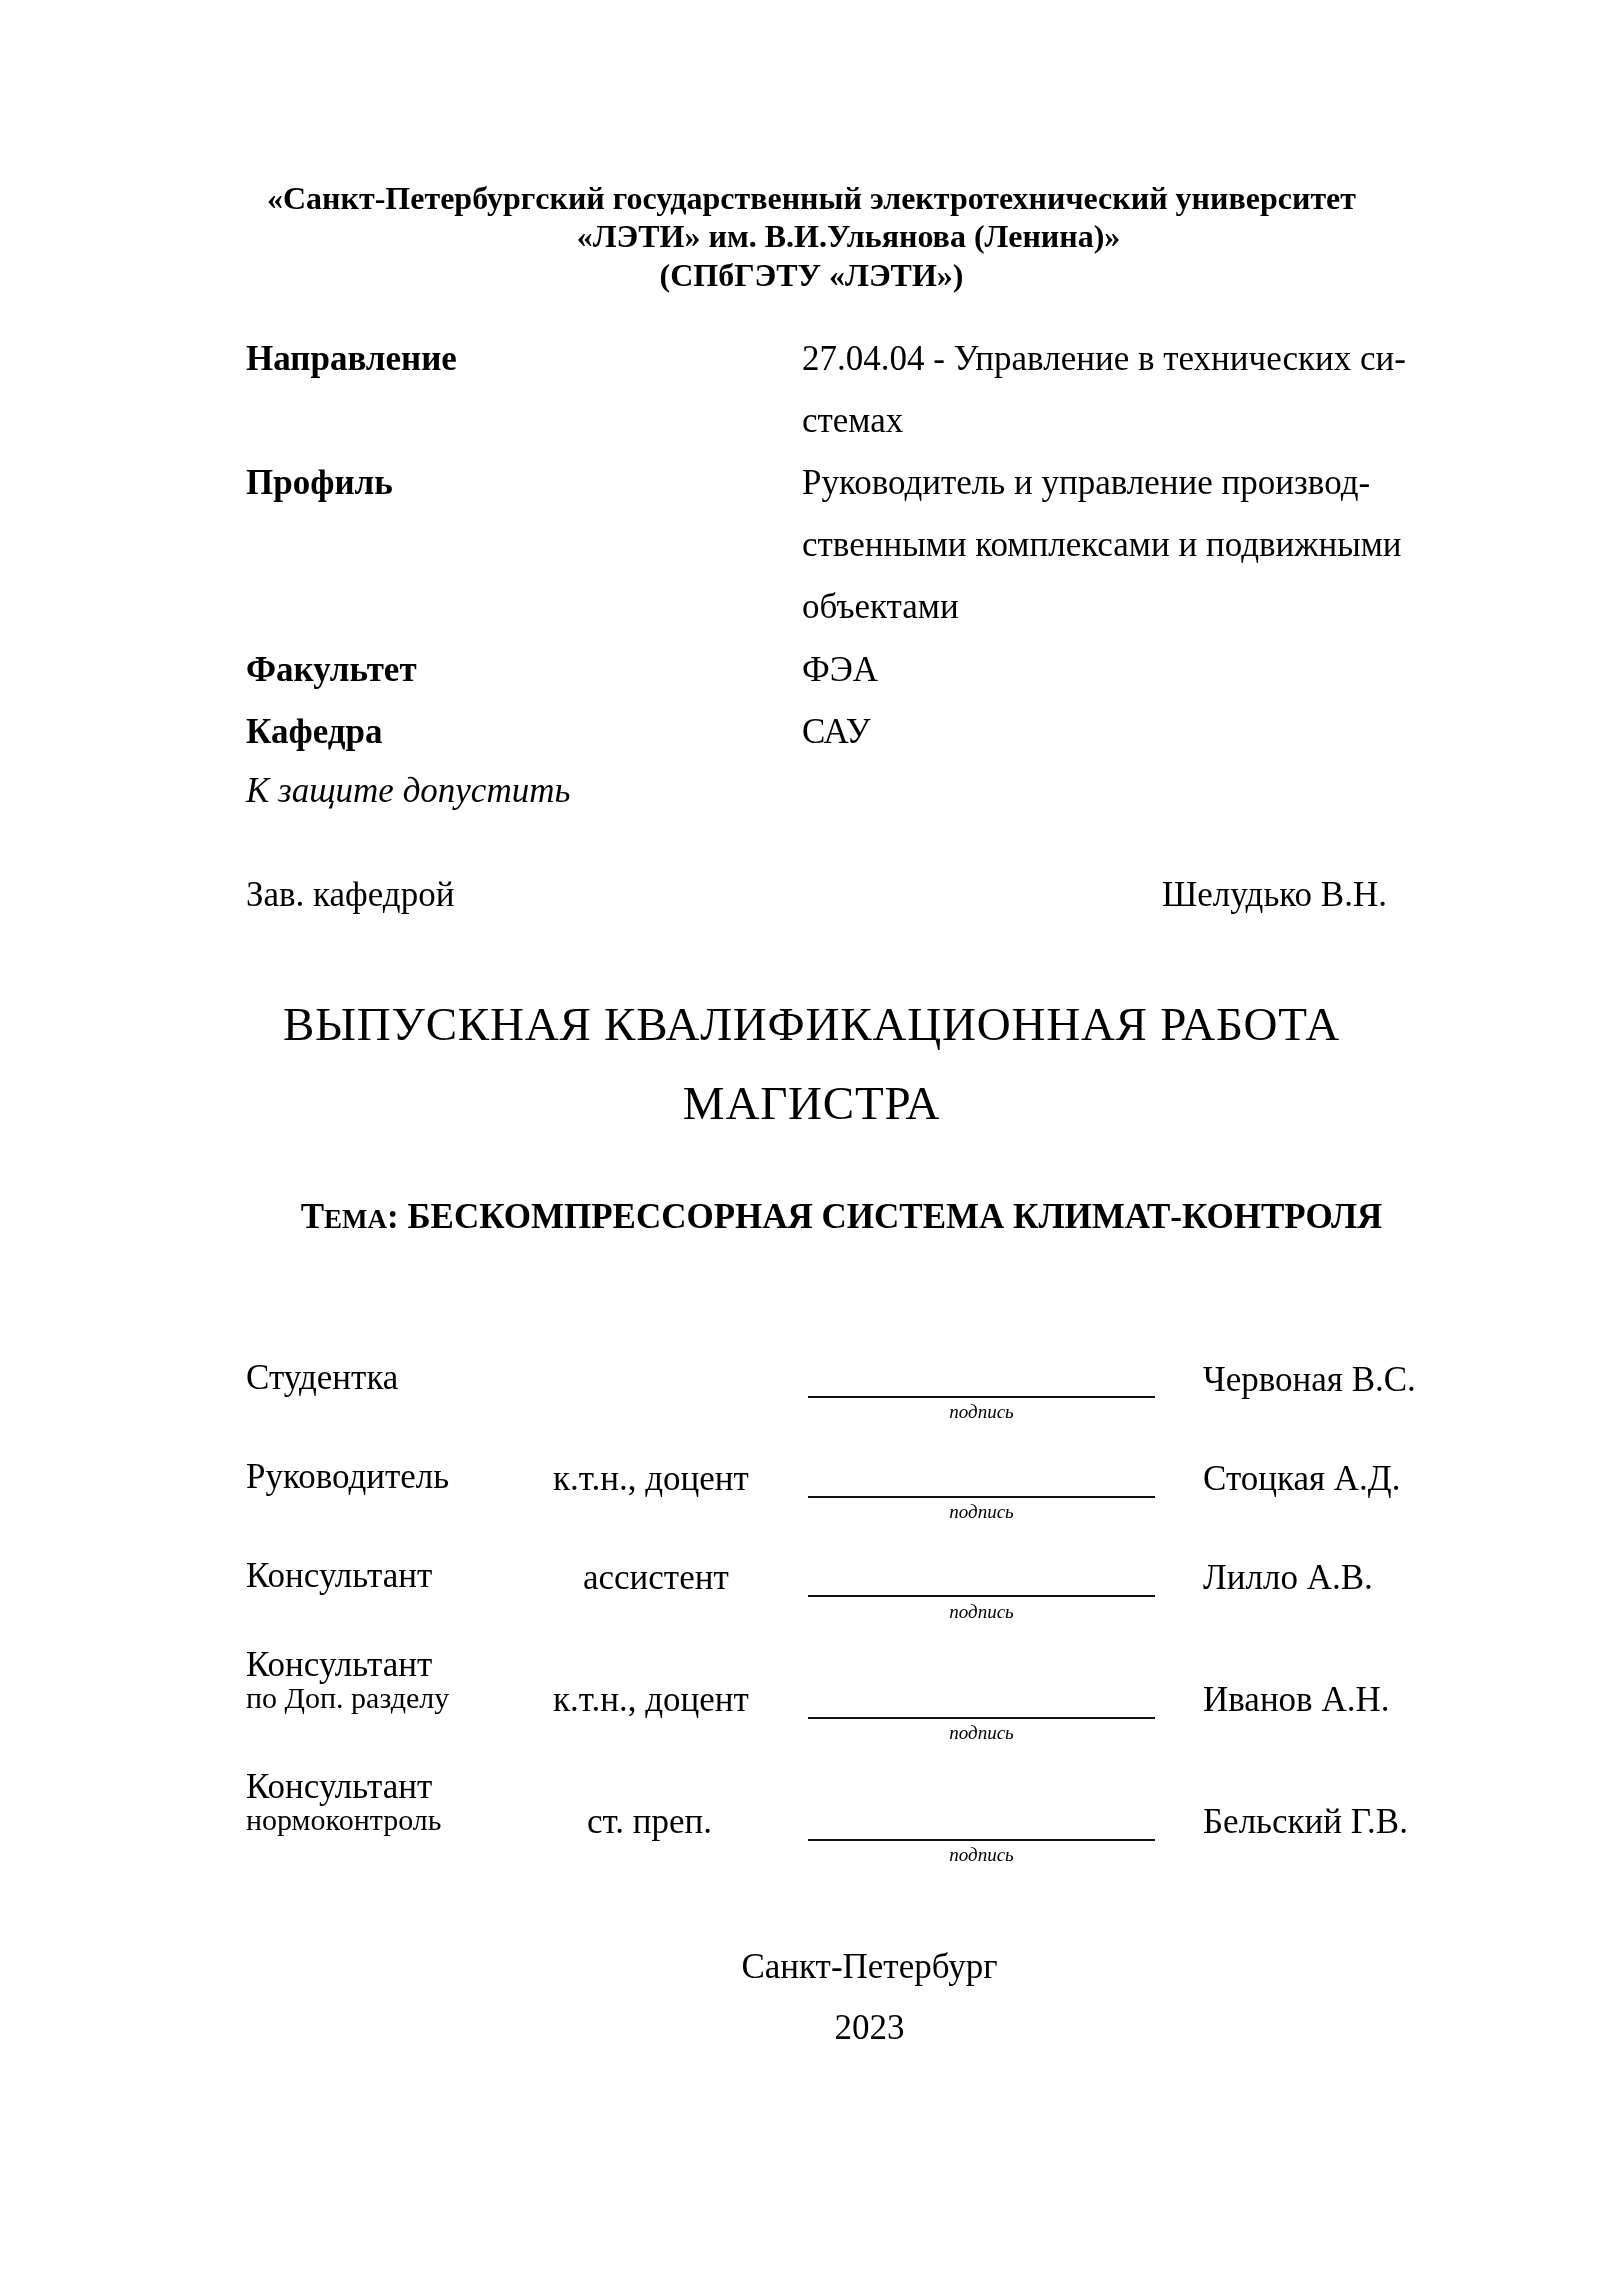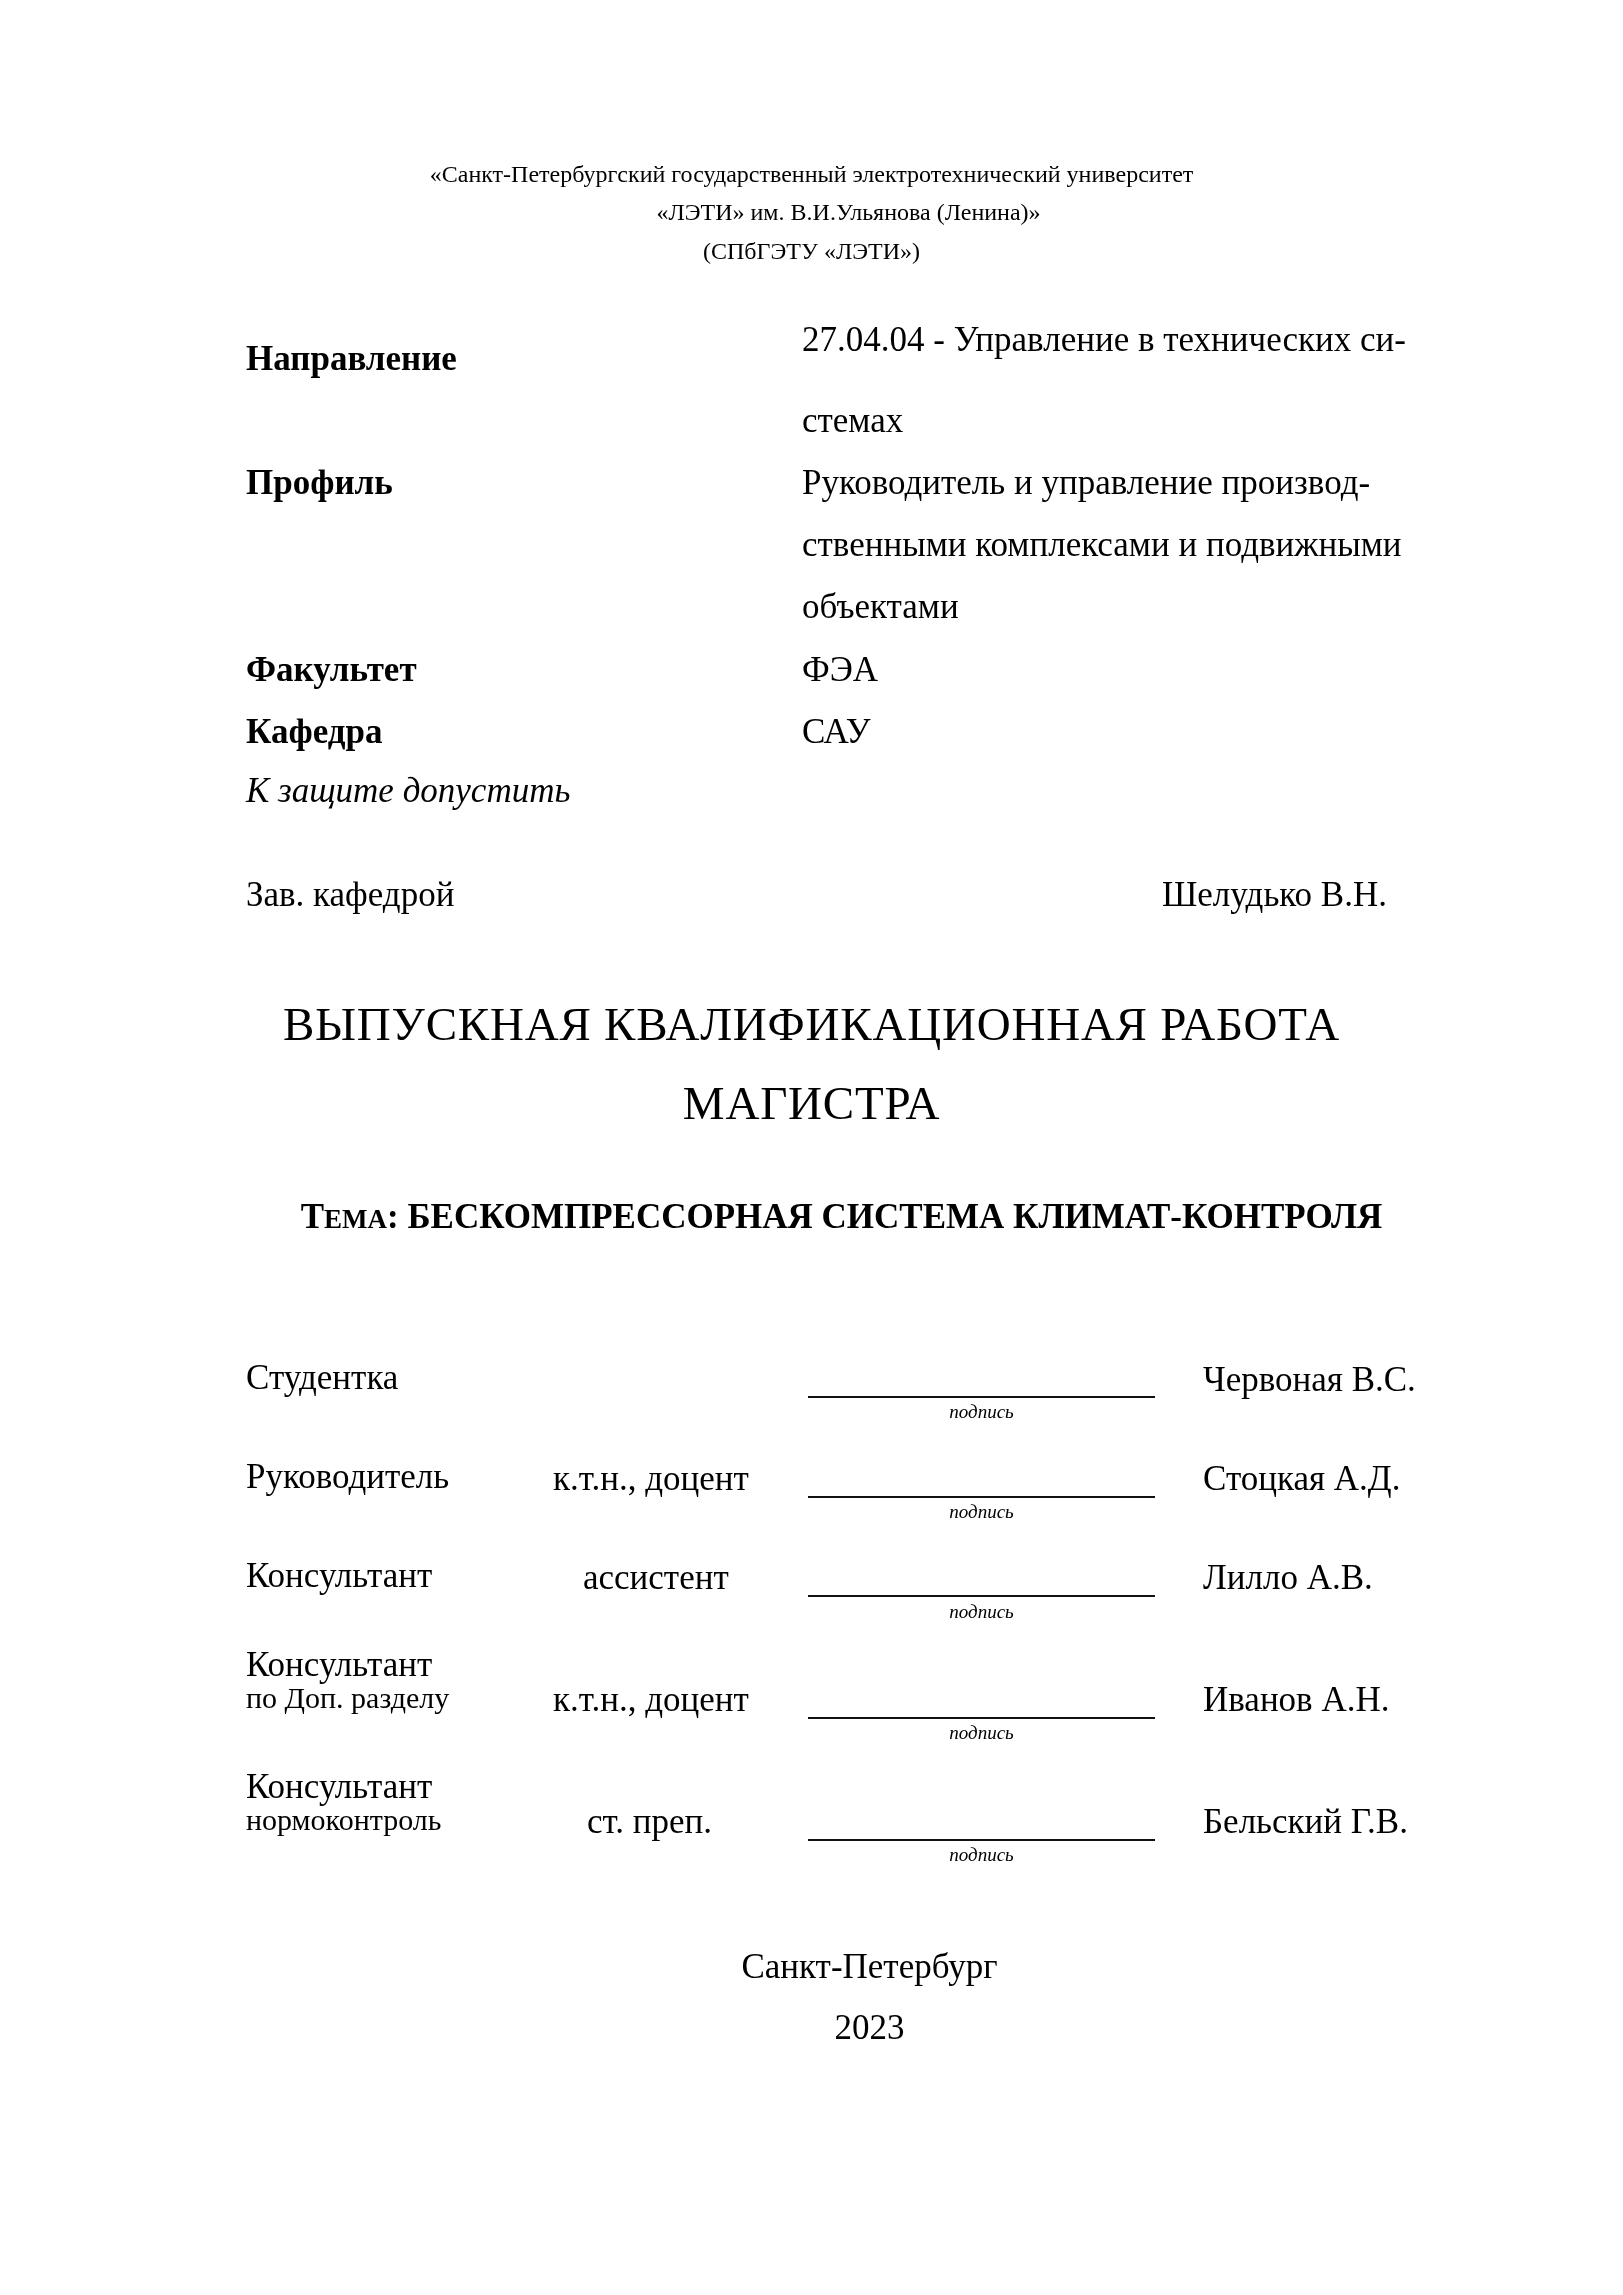--- a/index.html
+++ b/index.html
@@ -1,21 +1,21 @@
 <!DOCTYPE html>
 <html style="font-size:12.6px"><head>
 <meta charset="utf-8">
 <style>
   html, body { margin: 0; padding: 0; background: #ffffff; }
   body { width: 1623px; height: 2295px; position: relative; overflow: hidden;
          font-family: "Liberation Serif", "DejaVu Serif", serif; color: #000; }
   .abs { position: absolute; white-space: nowrap; }
   .center { left: 0; width: 1623px; text-align: center; }
 
-  .uni { font-weight: normal; font-size: 24px; line-height: 35px; }
+  .uni { font-weight: bold; font-size: 32px; line-height: 35px; margin-top: 24px; }
   .field-label { font-weight: bold; font-size: 35px; }
   .field-value { font-size: 35px; }
   .italic { font-style: italic; }
   .f45 { font-size: 35px; }
   .title { font-weight: normal; font-size: 47px; line-height: 79px; letter-spacing: 0.8px; }
   .topic { font-weight: bold; font-size: 35px; }
   .topic .sc-big { font-size: 35px; }
   .topic .sc-small { font-size: 27px; }
   .sig-role { font-size: 35px; line-height: 36px; }
   .sig-sub { font-size: 30px; display: block; line-height: 30px; }
@@ -23,21 +23,21 @@
   .sig-cap { font-style: italic; font-size: 19px; position: absolute; width: 347px; text-align: center; }
 </style>
 </head>
 <body>
 
 <div class="abs center uni" style="top:157px;">«Санкт-Петербургский государственный электротехнический университет</div>
 <div class="abs center uni" style="top:195px;padding-left:37px;">«ЛЭТИ» им. В.И.Ульянова (Ленина)»</div>
 <div class="abs center uni" style="top:234px;">(СПбГЭТУ «ЛЭТИ»)</div>
 
 <div class="abs field-label" style="left:246px; top:339px;">Направление</div>
-<div class="abs field-value" style="left:802px; top:320px;">27.04.04 - Управление в технических си-</div>
+<div class="abs field-value" style="left:802px; top:339px;">27.04.04 - Управление в технических си-</div>
 <div class="abs field-value" style="left:802px; top:401px;">стемах</div>
 
 <div class="abs field-label" style="left:246px; top:463px;">Профиль</div>
 <div class="abs field-value" style="left:802px; top:463px;">Руководитель и управление производ-</div>
 <div class="abs field-value" style="left:802px; top:525px;">ственными комплексами и подвижными</div>
 <div class="abs field-value" style="left:802px; top:587px;">объектами</div>
 
 <div class="abs field-label" style="left:246px; top:650px;">Факультет</div>
 <div class="abs field-value" style="left:802px; top:650px;">ФЭА</div>
 

